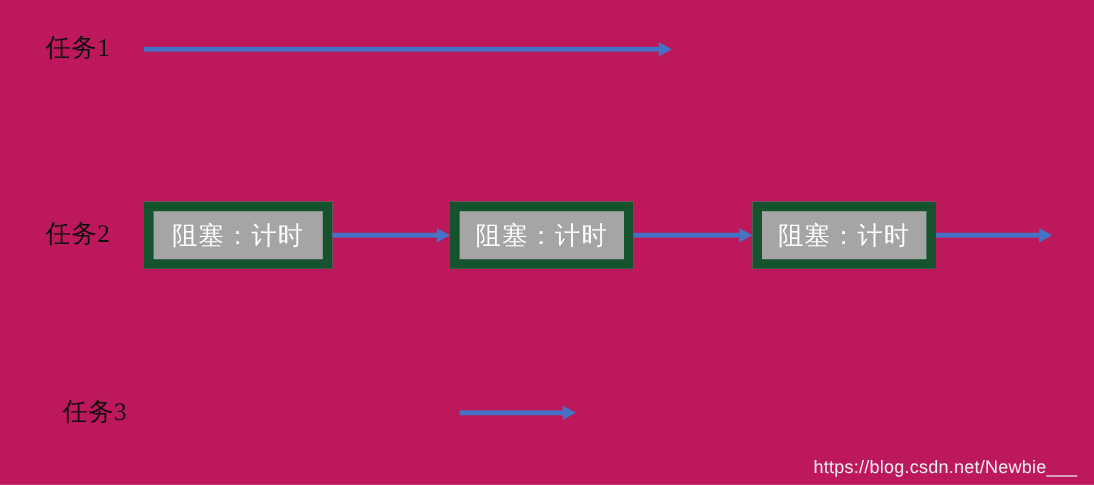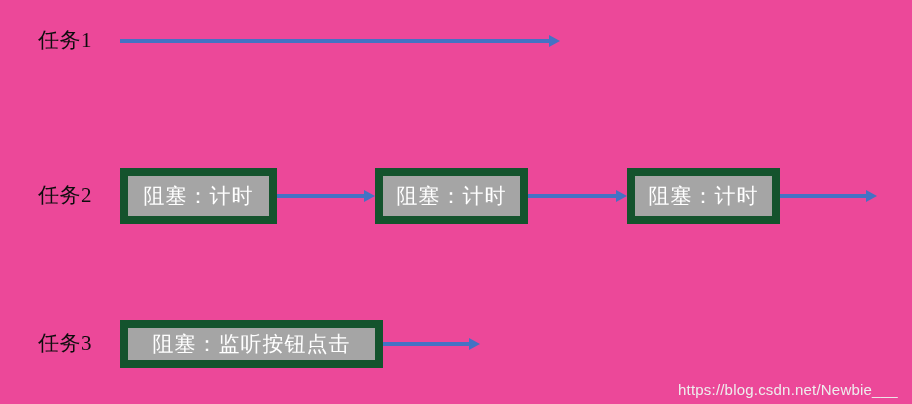--- a/index.html
+++ b/index.html
@@ -10,21 +10,21 @@
     width: 912px;
     height: 404px;
     background: #ffffff;
     font-family: "Liberation Serif", "DejaVu Serif", serif;
     overflow: hidden;
   }
   #canvas {
     position: relative;
     width: 912px;
     height: 404px;
-    background: #ec4899;
+    background: #be185d;
   }
 
   
   .row-label {
     position: absolute;
     font-family: "Liberation Serif", "DejaVu Serif", serif;
     font-size: 21px;
     color: #0d0d0d;
     line-height: 1;
     white-space: nowrap;
@@ -106,22 +106,19 @@
       <div class="head" style="left: 87px;"></div>
     </div>
     <div class="connector" style="left: 528px; top: 193px; width: 99px;">
       <div class="shaft" style="width: 90px;"></div>
       <div class="head" style="left: 88px;"></div>
     </div>
     <div class="connector" style="left: 780px; top: 193px; width: 97px;">
       <div class="shaft" style="width: 88px;"></div>
       <div class="head" style="left: 86px;"></div>
     </div>
-    <div class="row-label" style="left: 38px; top: 333px;">任务3</div>
-    <div class="block-box" style="left: 120px; top: 320px; width: 263px; height: 48px;">
-      <span class="block-box-label">阻塞：监听按钮点击</span>
-    </div>
+    <div class="row-label" style="left: 52px; top: 333px;">任务3</div>
     <div class="connector" style="left: 383px; top: 341px; width: 97px;">
       <div class="shaft" style="width: 88px;"></div>
       <div class="head" style="left: 86px;"></div>
     </div>
     <div class="watermark" style="left: 678px; top: 381px;">https://blog.csdn.net/Newbie___</div>
   </div>
 
 </body></html>

